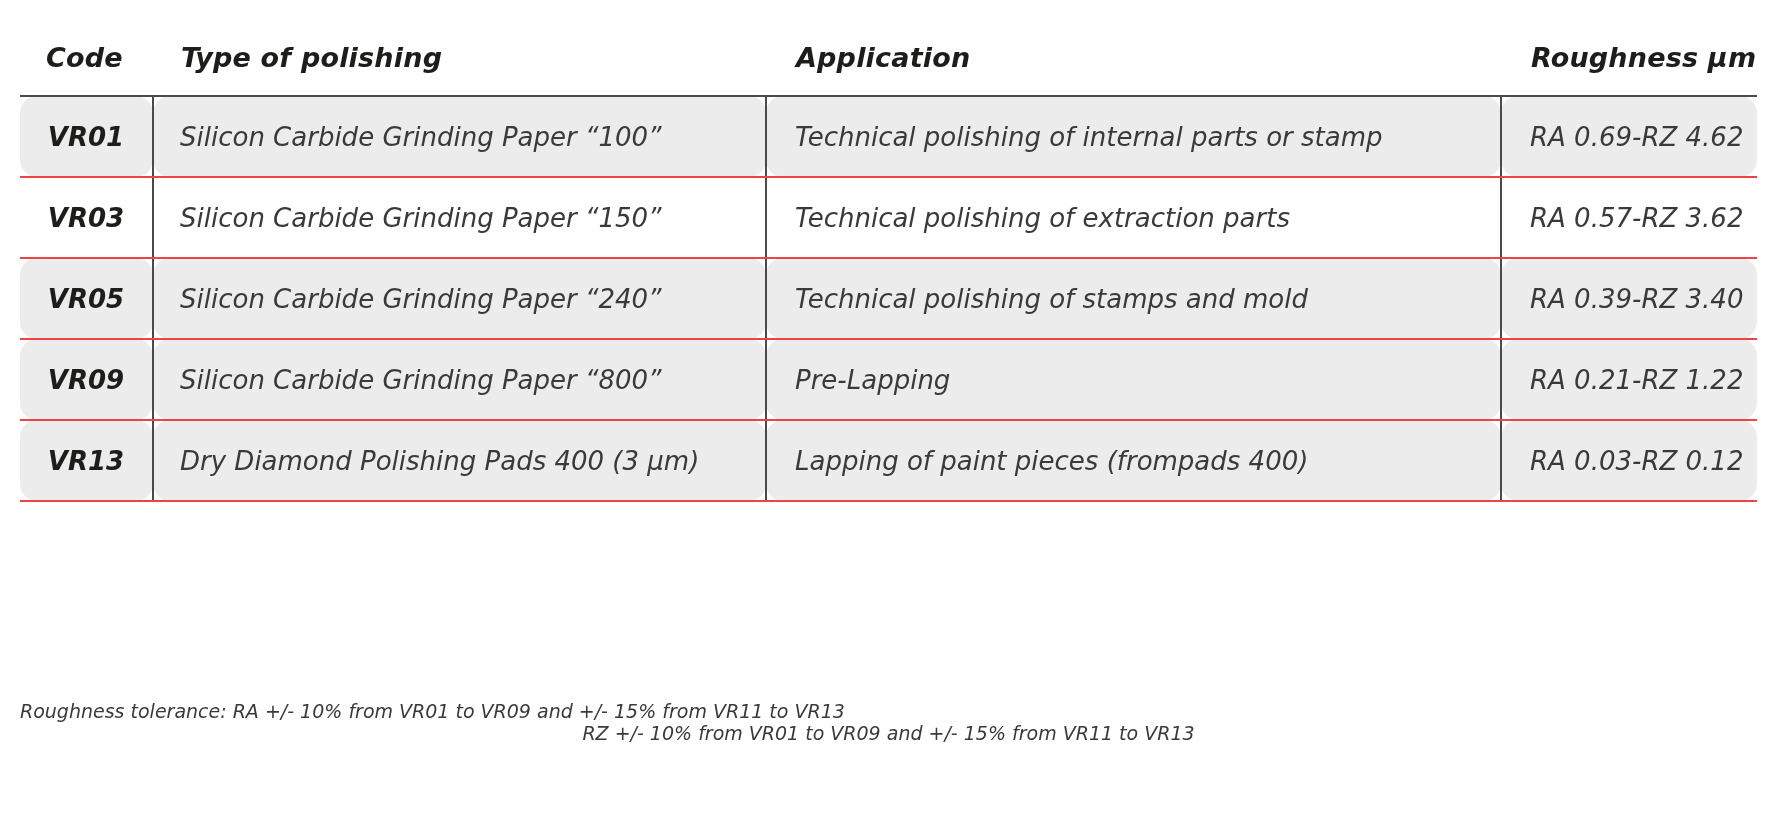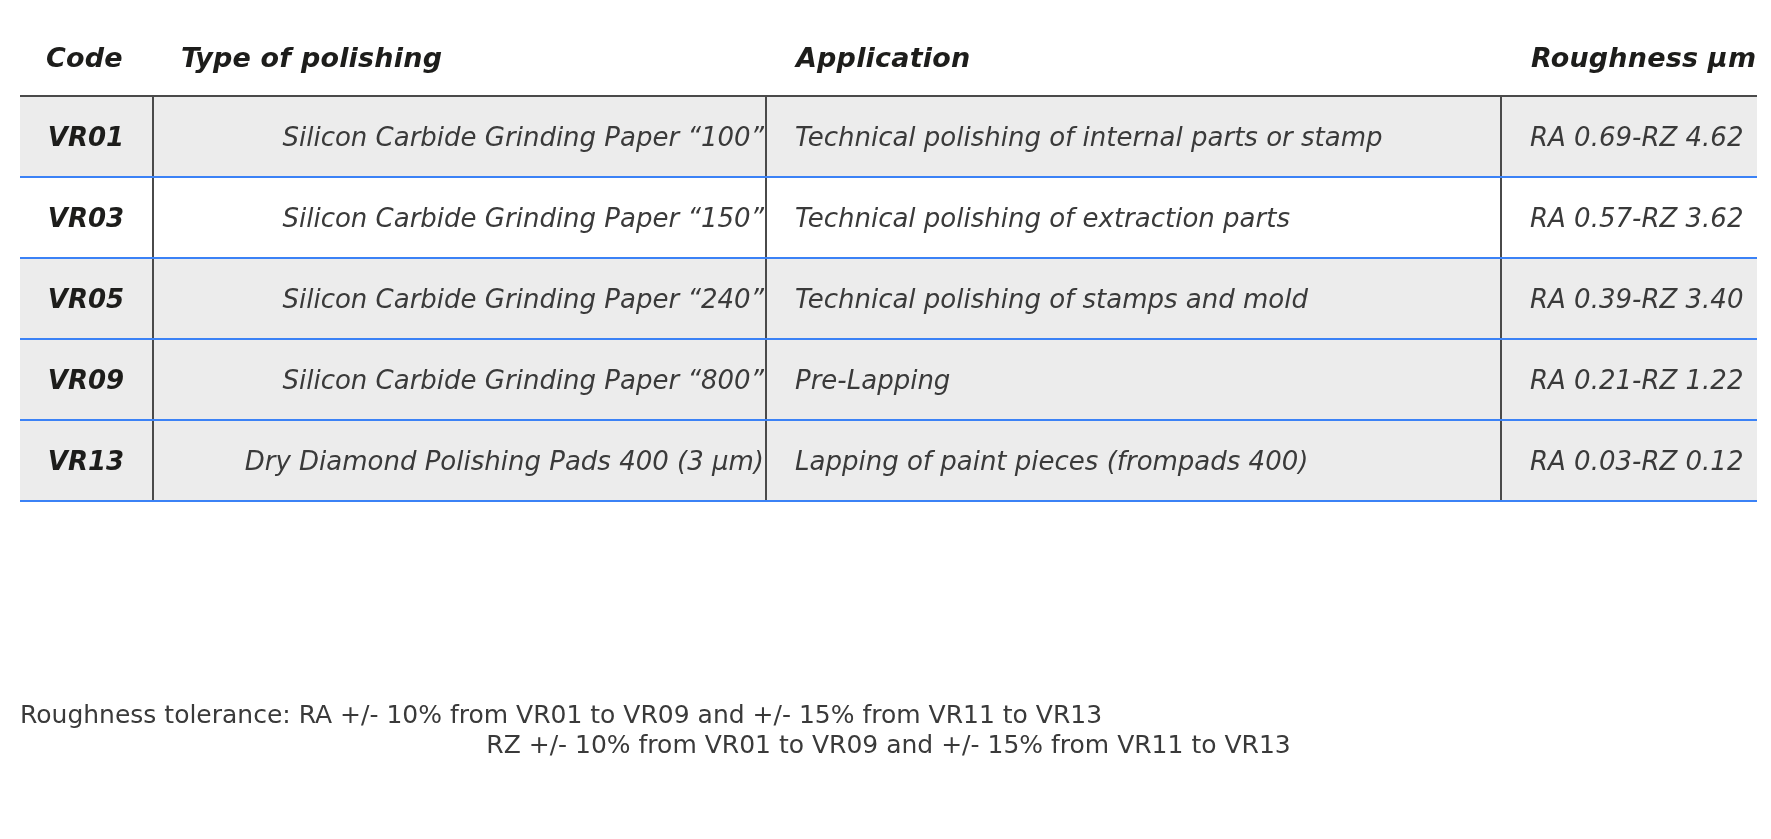--- a/index.html
+++ b/index.html
@@ -57,58 +57,59 @@
   thead th.h-rough { padding-left: 30px; }
 
   tbody tr { height: 81px; }
 
   tbody td {
     font-style: italic;
     font-size: 26px;
     color: #3a3a3a;
     vertical-align: middle;
     border-top: 2px solid #4a4a4a;
-    border-bottom: 2px solid #3b82f6;
+    border-bottom: 2px solid #ef4444;
     background: #ffffff;
+    border-radius: 17px;
   }
 
   tbody tr.shaded td { background: #ececec; }
 
   tbody td.cell-code {
     font-weight: bold;
     font-style: italic;
     color: #1d1d1b;
     text-align: center;
     border-right: 2px solid #4a4a4a;
     font-size: 26px;
   }
   tbody td.cell-type {
     padding-left: 26px;
     border-right: 2px solid #4a4a4a;
-    text-align: right;
   }
   tbody td.cell-app {
     padding-left: 28px;
     border-right: 2px solid #4a4a4a;
   }
   tbody td.cell-rough {
     padding-left: 28px;
     margin-top: 30px;
   }
 
   
   tbody tr + tr td { border-top: none; }
 
   .notes {
     position: absolute;
     left: 20px;
     top: 700px;
     width: 1737px;
     text-align: center;
-    font-size: 25px;
+    font-style: italic;
+    font-size: 19px;
     color: #3a3a3a;
     line-height: 1.18;
   }
   .notes .note-line { display: block; }
   .notes .note-line.first { text-align: left; padding-left: 0px; }
 </style>
 </head>
 <body>
 
 <div class="page">

